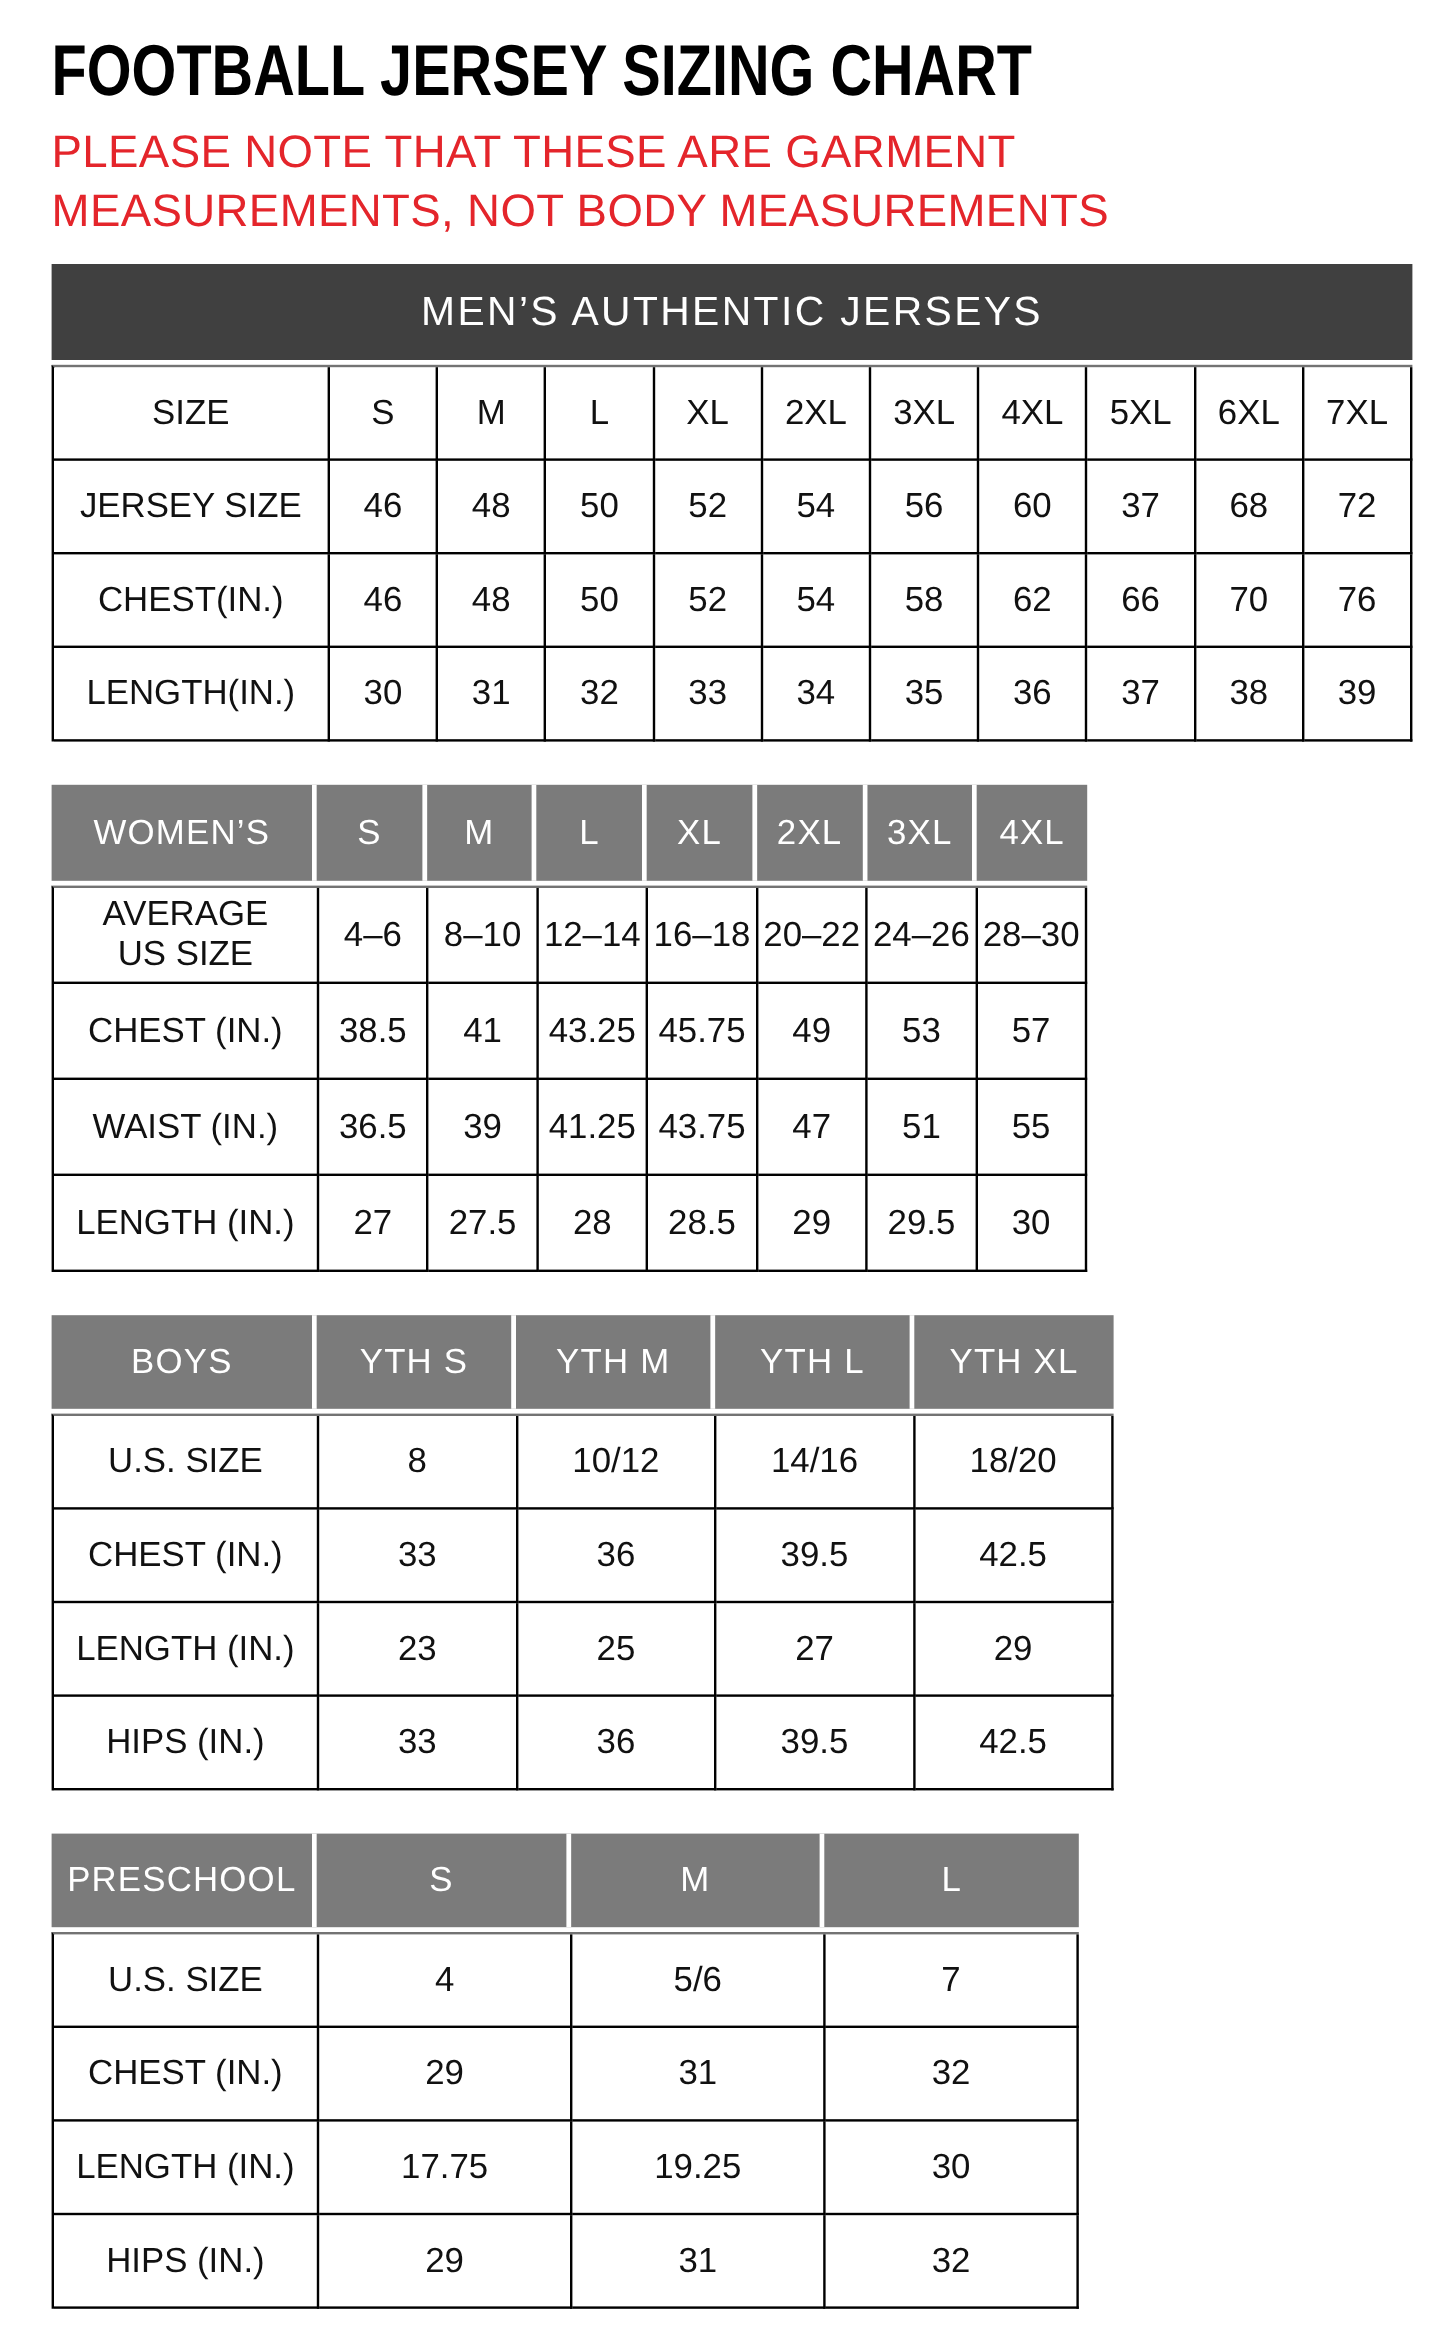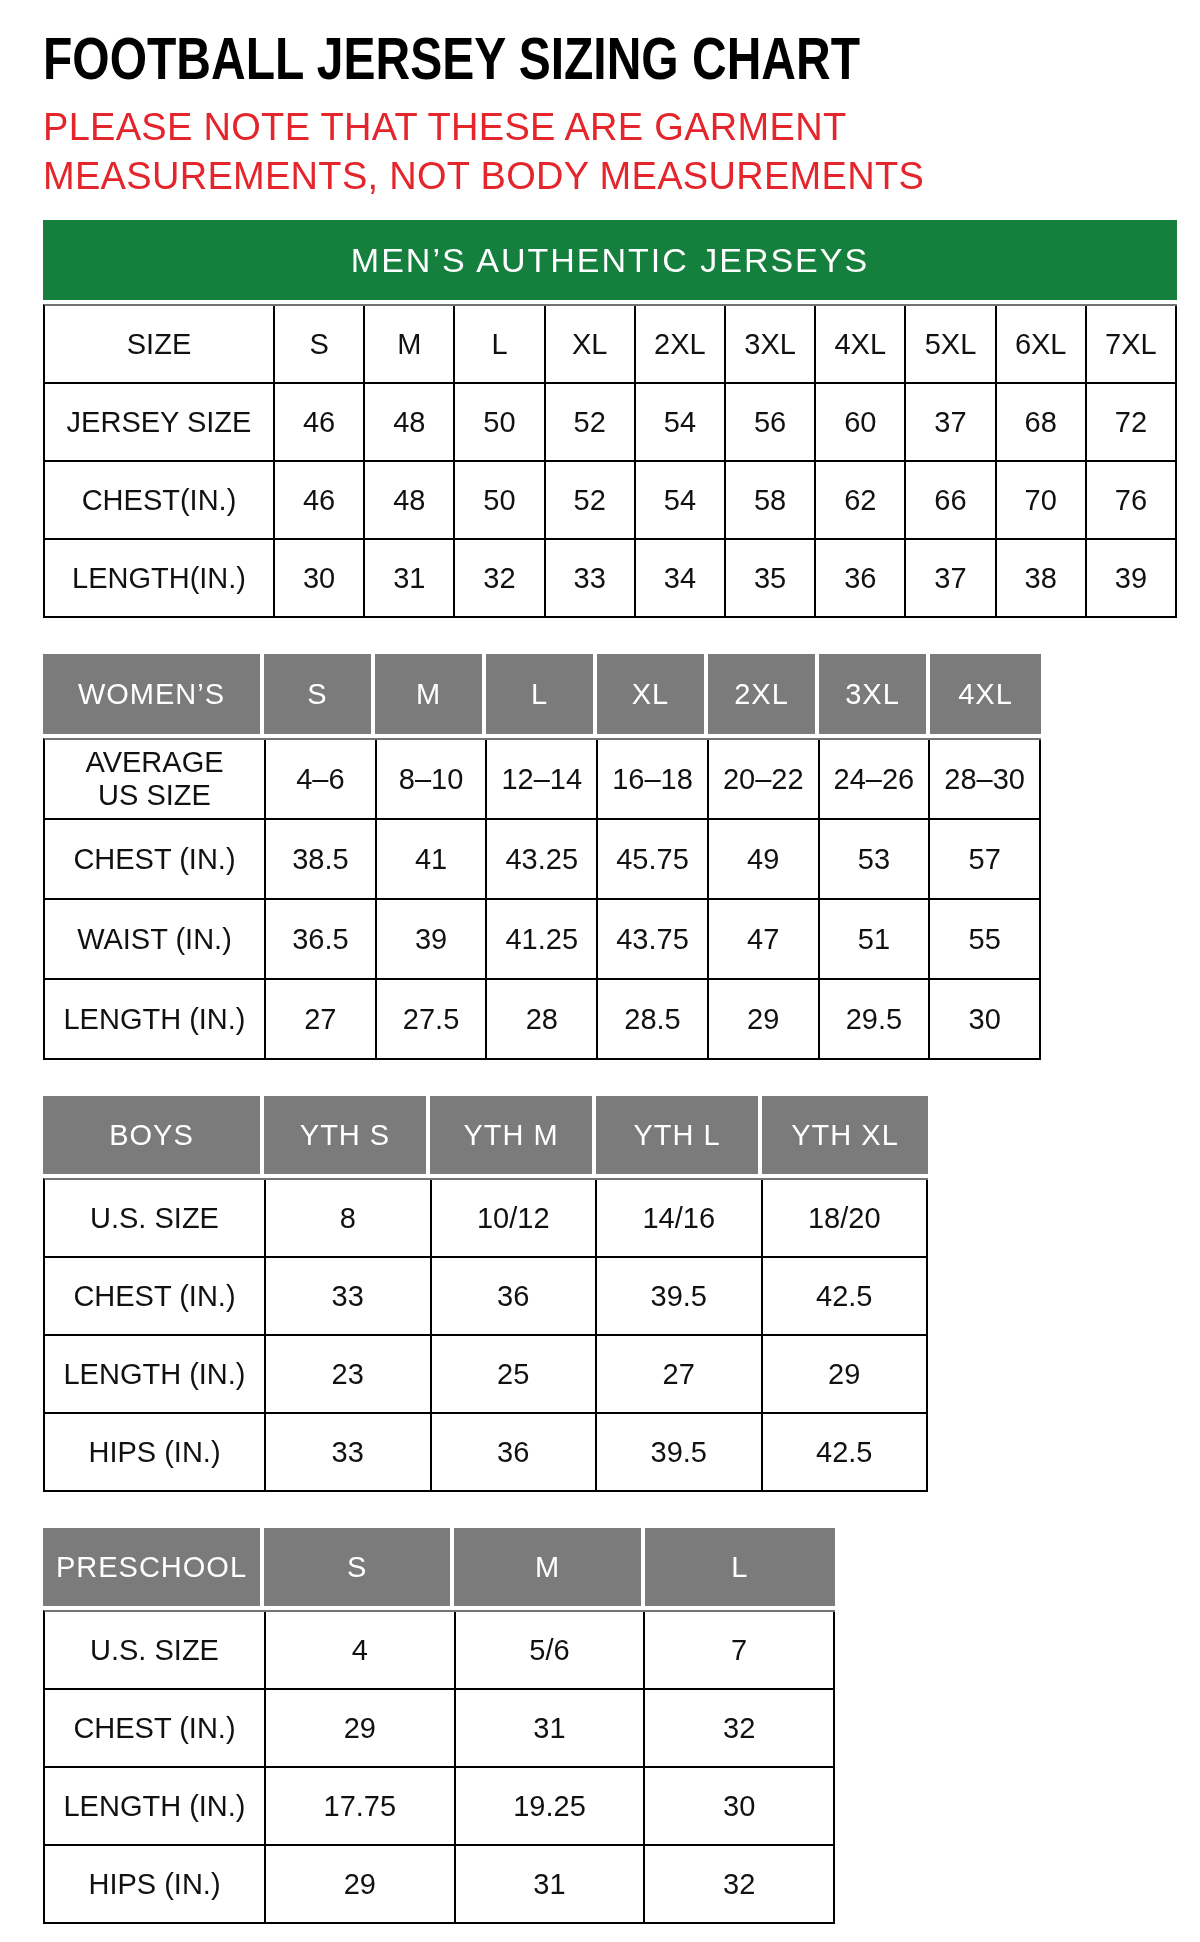--- a/index.html
+++ b/index.html
@@ -23,27 +23,27 @@
     color:#e4252b;
     font-size:38px;
     line-height:1.28;
     margin:4px 0 20px 0;
     max-width:1105px;
     letter-spacing:0.3px;
   }
 
   .tbl{margin-bottom:36px;}
   .tbl-men{width:1134px;}
-  .tbl-women{width:998px;}
+  .tbl-women{width:863px;}
   .tbl-boys{width:885px;}
-  .tbl-pre{width:792px;}
+  .tbl-pre{width:856px;}
 
   .banner{
     height:80px;
-    background:#15803d;
+    background:#404040;
     color:#ffffff;
     display:flex;align-items:center;justify-content:center;
     font-size:34px;
     letter-spacing:2px;
     margin-bottom:4px;
   }
 
   .hd-row{display:grid;margin-bottom:4px;}
   .body{display:grid;border-top:2px solid #737373;border-left:2px solid #000;}
 

